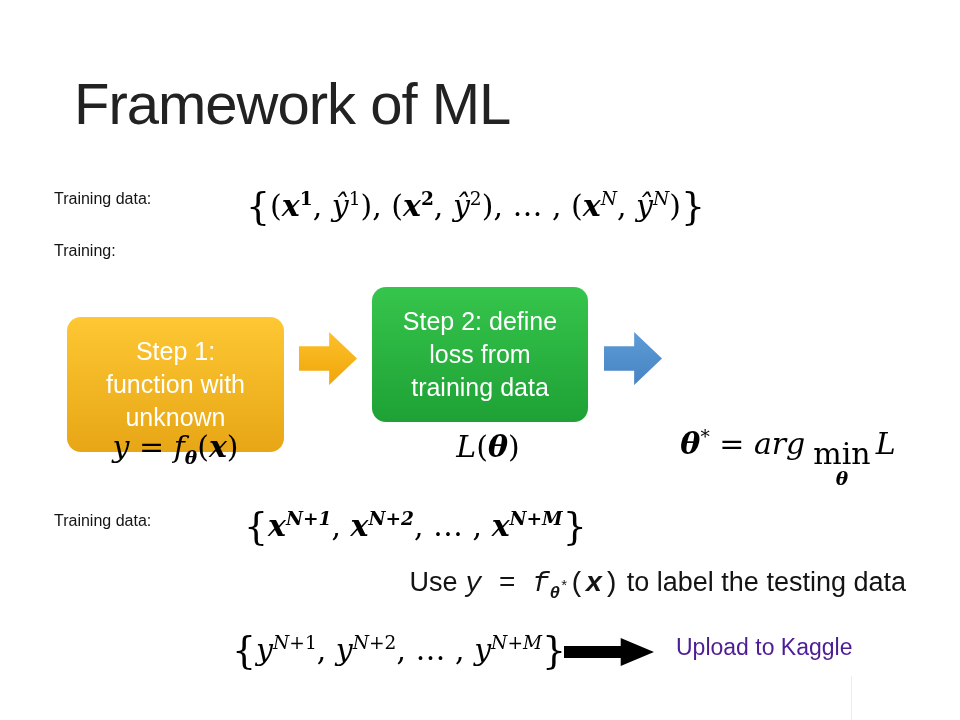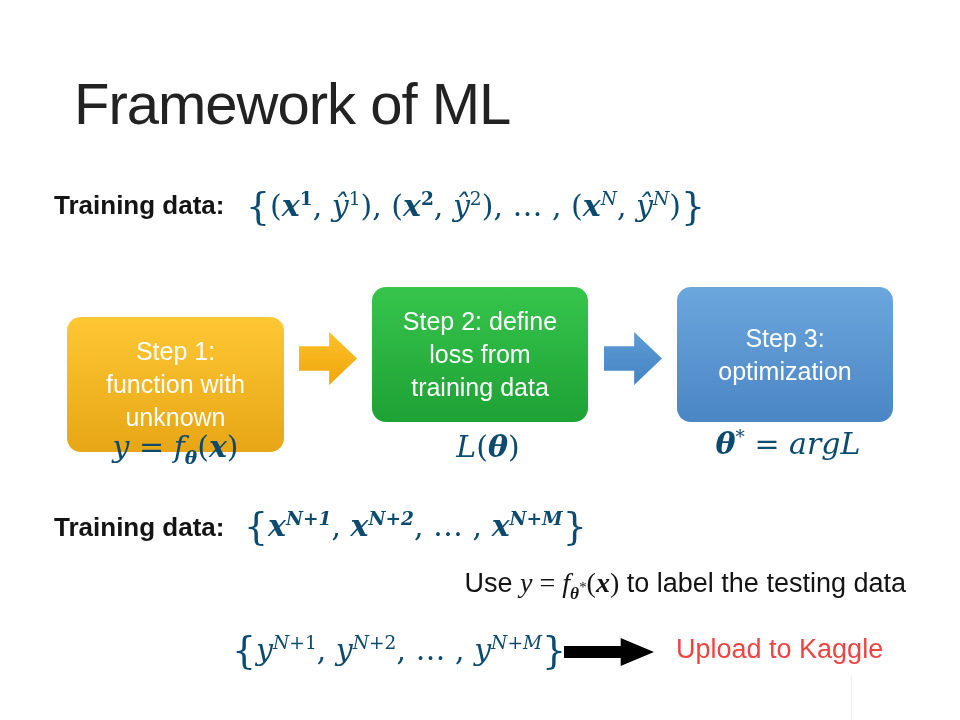--- a/index.html
+++ b/index.html
@@ -9,24 +9,24 @@
   }
   .abs { position:absolute; }
 
   
   #title {
     left:74px; top:72px; font-size:58px; font-weight:300;
     letter-spacing:-1px; color:#222; line-height:1.1;
   }
 
   
-  .label { font-size:26px; color:#141414;font-weight:bold; }
+  .label { font-size:16px; color:#141414; }
 
   
-  .math { font-family:"DejaVu Serif","Liberation Serif",serif; font-size:30px; color:#0c4a6e; white-space:nowrap; }
+  .math { font-family:"DejaVu Serif","Liberation Serif",serif; font-size:30px; color:#000000; white-space:nowrap; }
   .math i { font-style:italic; }
   .bi { font-style:italic; font-weight:bold; }
   .math sup, .use-line sup { font-size:0.62em; }
   .math sub, .use-line sub { font-size:0.62em; }
   sub .star { font-size:0.85em; vertical-align:0.45em; }
   .br { font-size:1.26em; vertical-align:-0.08em; }
   .minstack { display:inline-block; text-align:center; line-height:1.02; vertical-align:-1.02em; margin:0 5px 0 8px; }
   .minword { display:block; font-style:normal; }
   .minunder { display:block; font-size:0.62em; }
 
@@ -49,58 +49,56 @@
   #step-arrow-2 { left:604px; top:332px; background:linear-gradient(180deg,#5e9cd6,#4583c3); }
 
   
   .formula { position:absolute; top:429px; text-align:center; }
   #step1-formula { left:67px;  width:217px; }
   #step2-formula { left:380px; width:216px; }
   #step3-formula { left:648px; width:280px; top:426px; }
 
   
   .use-line { left:0; top:567px; width:906px; text-align:right; font-size:27px; color:#141414; white-space:nowrap; }
-  .use-line .m { font-family:Liberation Serif, serif; font-size:1.04em; }
+  .use-line .m { font-family:Liberation Mono, monospace; font-size:1.04em; }
 
   
   #upload-arrow {
     left:564px; top:638px; width:90px; height:28px; background:#000000;
     clip-path:polygon(0 29%, 63% 29%, 63% 0, 100% 50%, 63% 100%, 63% 71%, 0 71%);
   }
-  #upload-label { left:676px; top:634px; font-size:27px; color:#ef4444; }
+  #upload-label { left:676px; top:634px; font-size:23px; color:#4c1d95; }
 
   
   #artifact-line { left:851px; top:676px; width:1px; height:44px; background:#ededed; }
 </style>
 </head>
 <body>
 
 <div id="slide">
 
   <div id="title" class="abs">Framework of ML</div>
 
   <div class="abs label" style="left:54px; top:190px;">Training data:</div>
   <div class="abs math" style="left:246px; top:184px;"><span class="br">{</span>(<span class="bi">x</span><sup><b>1</b></sup>, <i>ŷ</i><sup>1</sup>), (<span class="bi">x</span><sup><b>2</b></sup>, <i>ŷ</i><sup>2</sup>), … , (<span class="bi">x</span><sup><i>N</i></sup>, <i>ŷ</i><sup><i>N</i></sup>)<span class="br">}</span></div>
 
+  <div class="abs label" style="left:54px; top:242px;">Training:</div>
 
   <div id="step1-box" class="step-box">
     <span>Step 1:<br>function with<br>unknown</span>
   </div>
   <div id="step-arrow-1" class="step-arrow"></div>
   <div id="step2-box" class="step-box">
     <span>Step 2: define<br>loss from<br>training data</span>
   </div>
   <div id="step-arrow-2" class="step-arrow"></div>
-  <div id="step3-box" class="step-box">
-    <span>Step 3:<br>optimization</span>
-  </div>
 
   <div id="step1-formula" class="formula math"><i>y</i> = <i>f</i><sub><span class="bi">θ</span></sub>(<span class="bi">x</span>)</div>
   <div id="step2-formula" class="formula math"><i>L</i>(<span class="bi">θ</span>)</div>
-  <div id="step3-formula" class="formula math"><span class="bi">θ</span><sup>*</sup> = <i>arg</i><i>L</i></div>
+  <div id="step3-formula" class="formula math"><span class="bi">θ</span><sup>*</sup> = <i>arg</i><span class="minstack"><span class="minword">min</span><span class="minunder bi">θ</span></span><i>L</i></div>
 
   <div class="abs label" style="left:54px; top:512px;">Training data:</div>
   <div class="abs math" style="left:244px; top:504px;"><span class="br">{</span><span class="bi">x</span><sup class="bi">N+1</sup>, <span class="bi">x</span><sup class="bi">N+2</sup>, … , <span class="bi">x</span><sup class="bi">N+M</sup><span class="br">}</span></div>
 
   <div class="abs use-line">Use <span class="m"><i>y</i> = <i>f</i><sub><span class="bi">θ</span><span class="star">*</span></sub>(<span class="bi">x</span>)</span> to label the testing data</div>
 
   <div class="abs math" style="left:232px; top:628px;"><span class="br">{</span><i>y</i><sup class="it"><i>N</i>+1</sup>, <i>y</i><sup><i>N</i>+2</sup>, … , <i>y</i><sup><i>N</i>+<i>M</i></sup><span class="br">}</span></div>
   <div id="upload-arrow" class="abs"></div>
   <div id="upload-label" class="abs">Upload to Kaggle</div>
 

